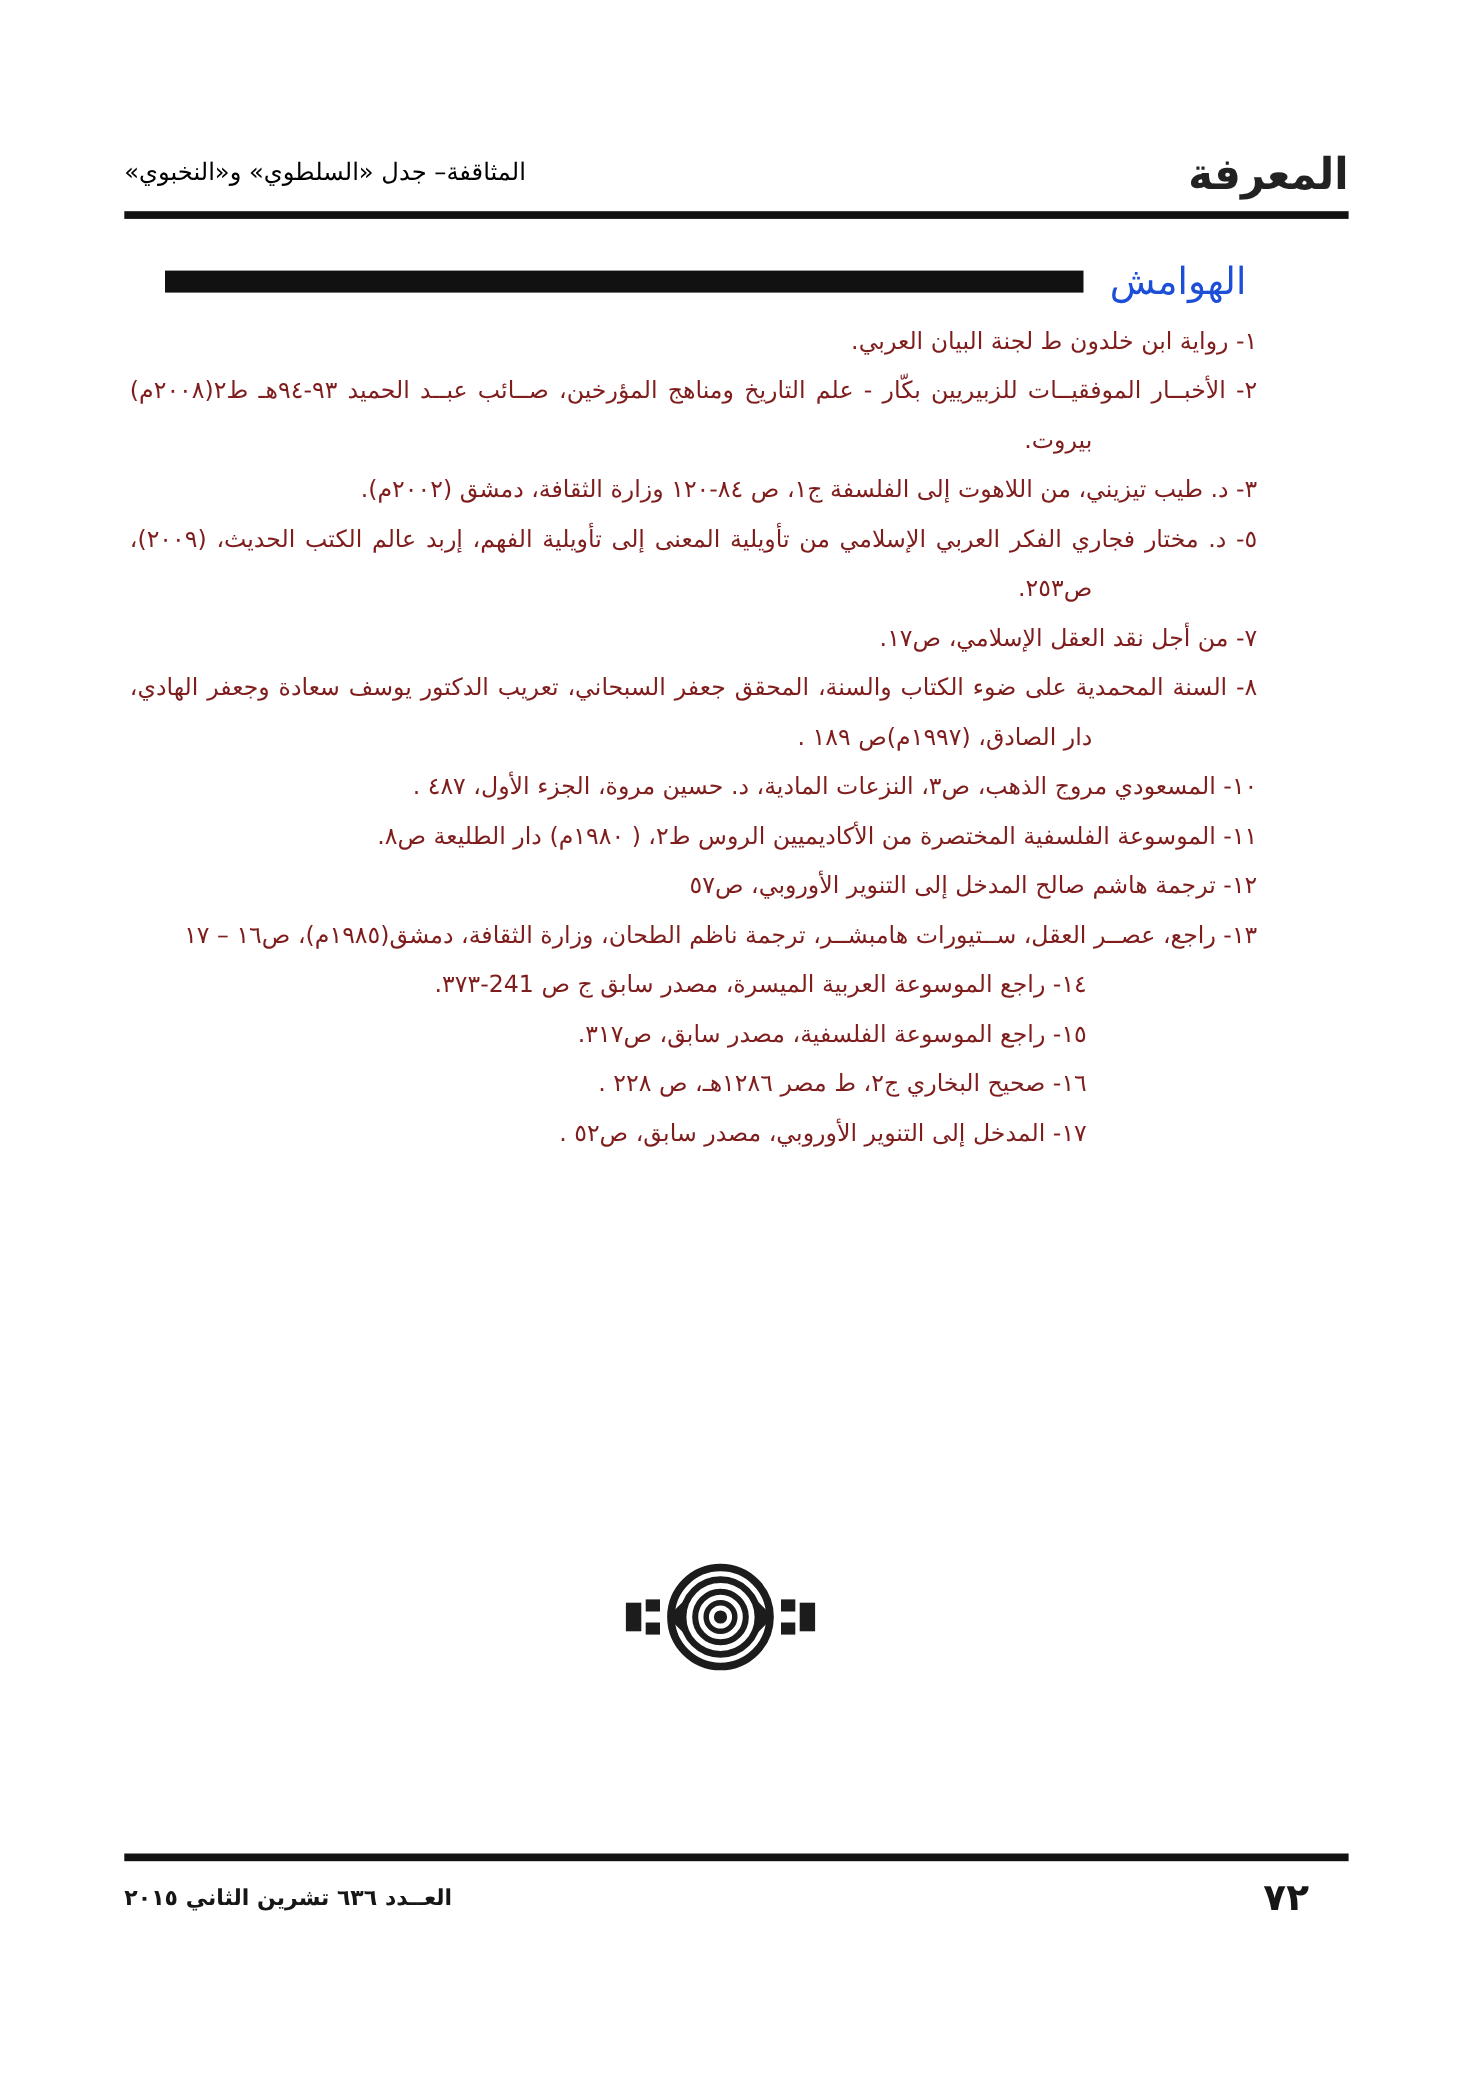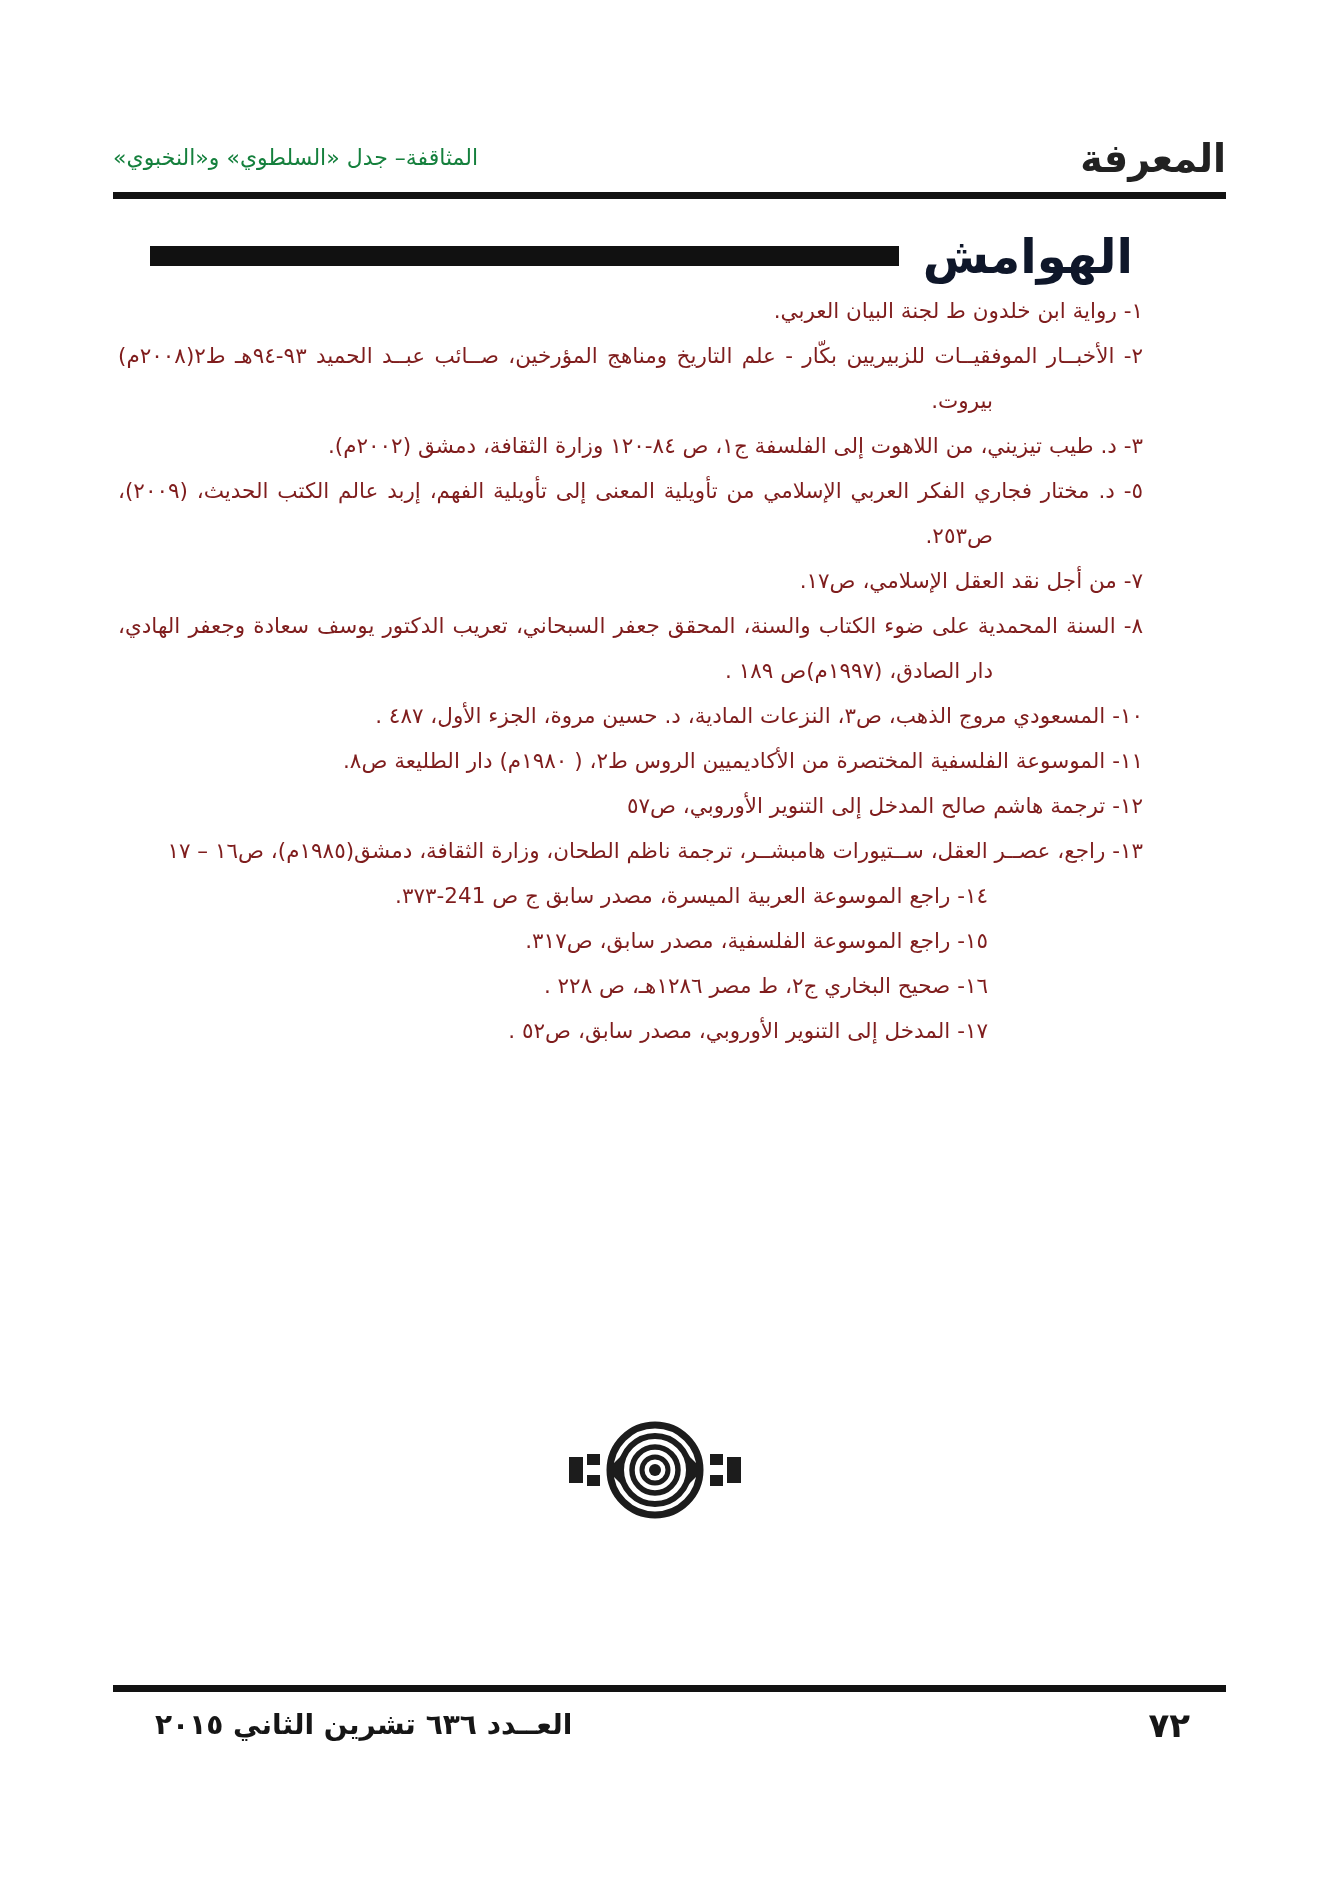--- a/index.html
+++ b/index.html
@@ -34,21 +34,21 @@
   .logo {
     font-weight: 800;
     font-size: 38px;
     letter-spacing: -1px;
     color: #222222;
     transform: scaleY(1.05);
     line-height: 1;
   }
   .running-title {
     font-size: 22px;
-    color: #15803d;
+    color: #000000;
     line-height: 1;
   }
   .header-rule {
     position: absolute;
     top: 192px;
     left: 113px;
     right: 113px;
     height: 7px;
     background: #121212;
   }
@@ -59,25 +59,25 @@
     top: 224px;
     right: 206px;
     left: 150px;
     height: 64px;
     display: flex;
     direction: rtl;
     align-items: center;
     gap: 24px;
   }
   .section-title {
-    font-size: 48px;
-    font-weight: 700;
+    font-size: 34px;
+    font-weight: 400;
     line-height: 1;
     white-space: nowrap;
-    color: #0f172a;
+    color: #1d4ed8;
   }
   .section-bar {
     flex: 1;
     height: 20px;
     background: #111111;
   }
 
   
   .footnotes {
     position: absolute;
@@ -132,23 +132,22 @@
     justify-content: space-between;
     align-items: center;
   }
   .page-number {
     font-size: 34px;
     font-weight: 800;
     margin-right: 36px;
     line-height: 1;
   }
   .issue-label {
-    font-size: 28px;
+    font-size: 20px;
     font-weight: 800;
-    margin-left: 42px;
     line-height: 1;
   }
 </style>
 </head>
 <body>
 
 <div class="page">
 
   <div class="running-header">
     <div class="logo">المعرفة</div>

